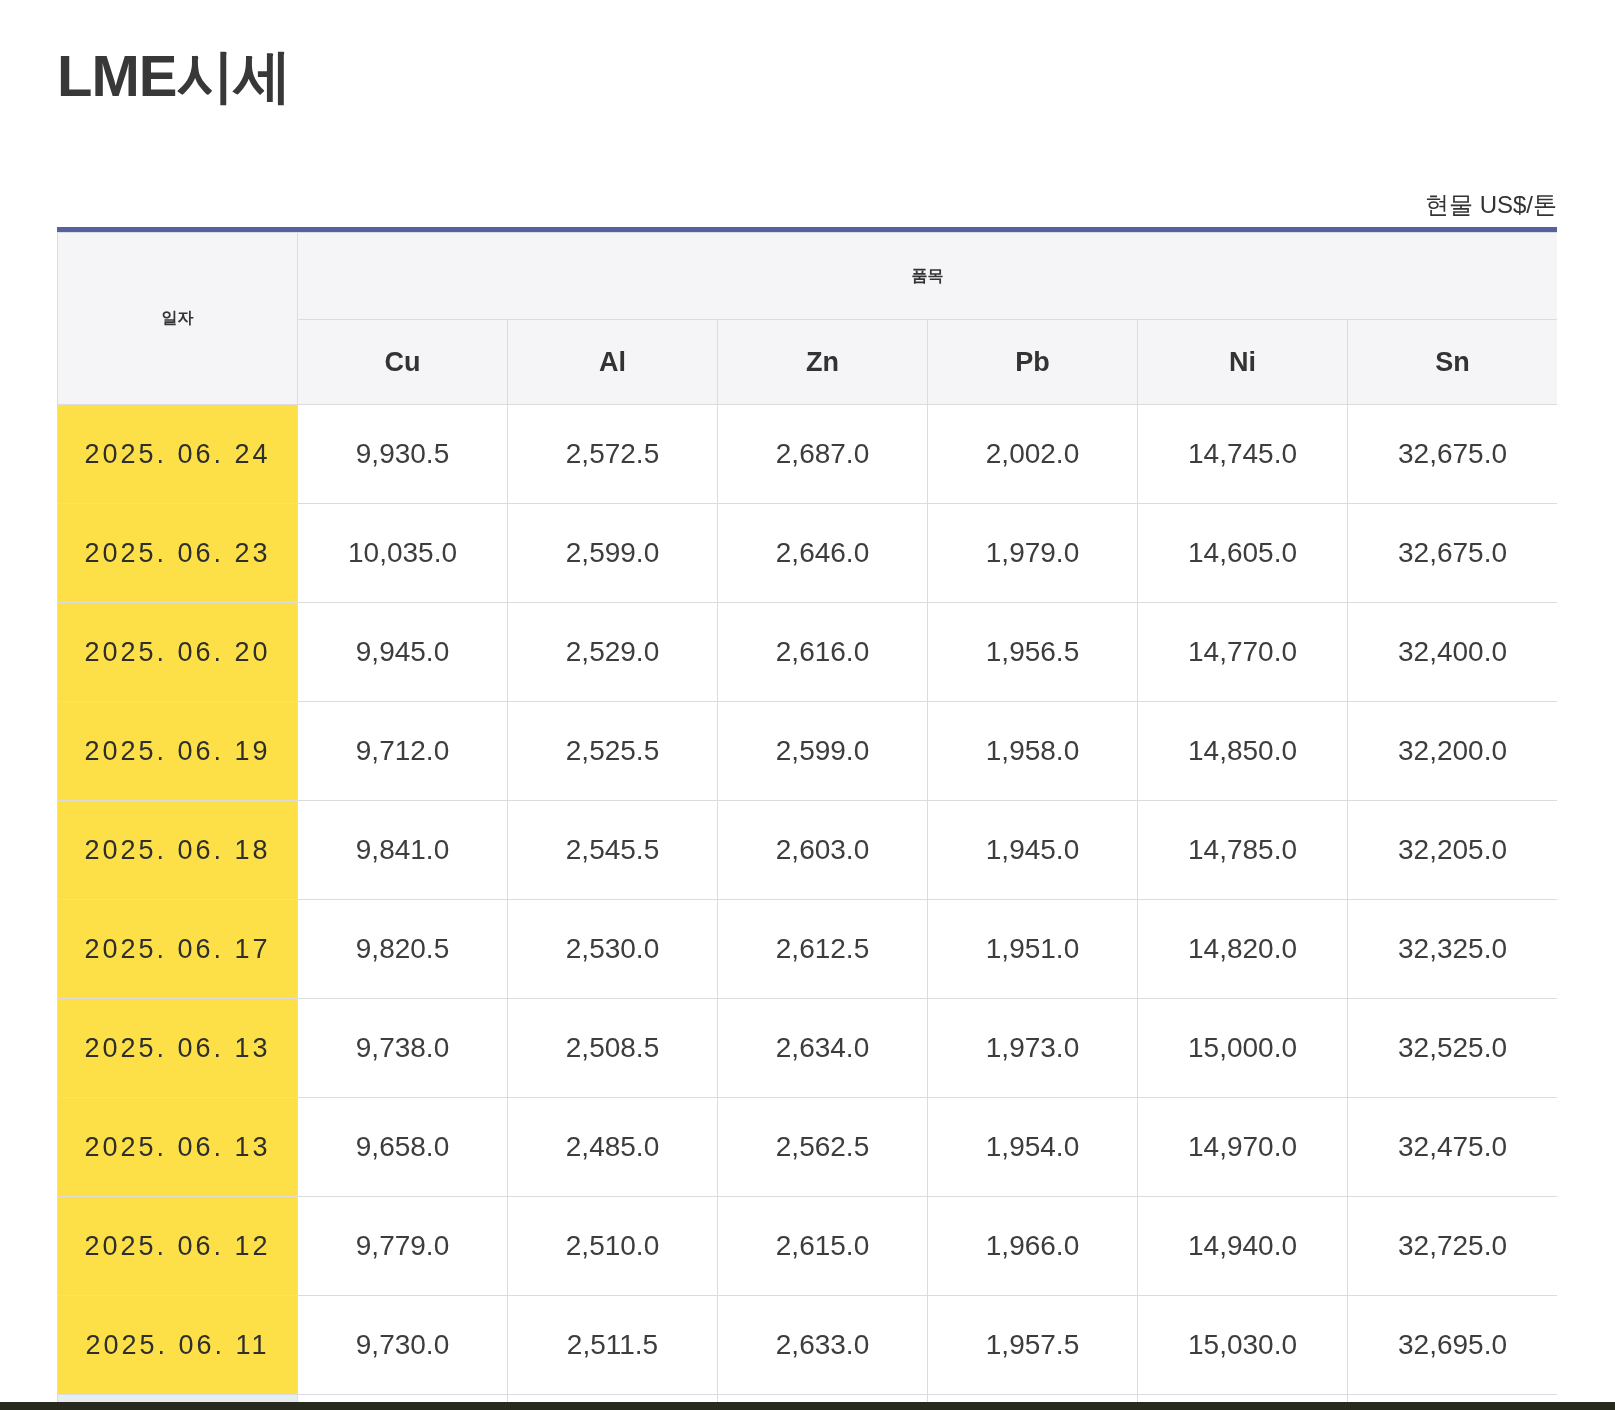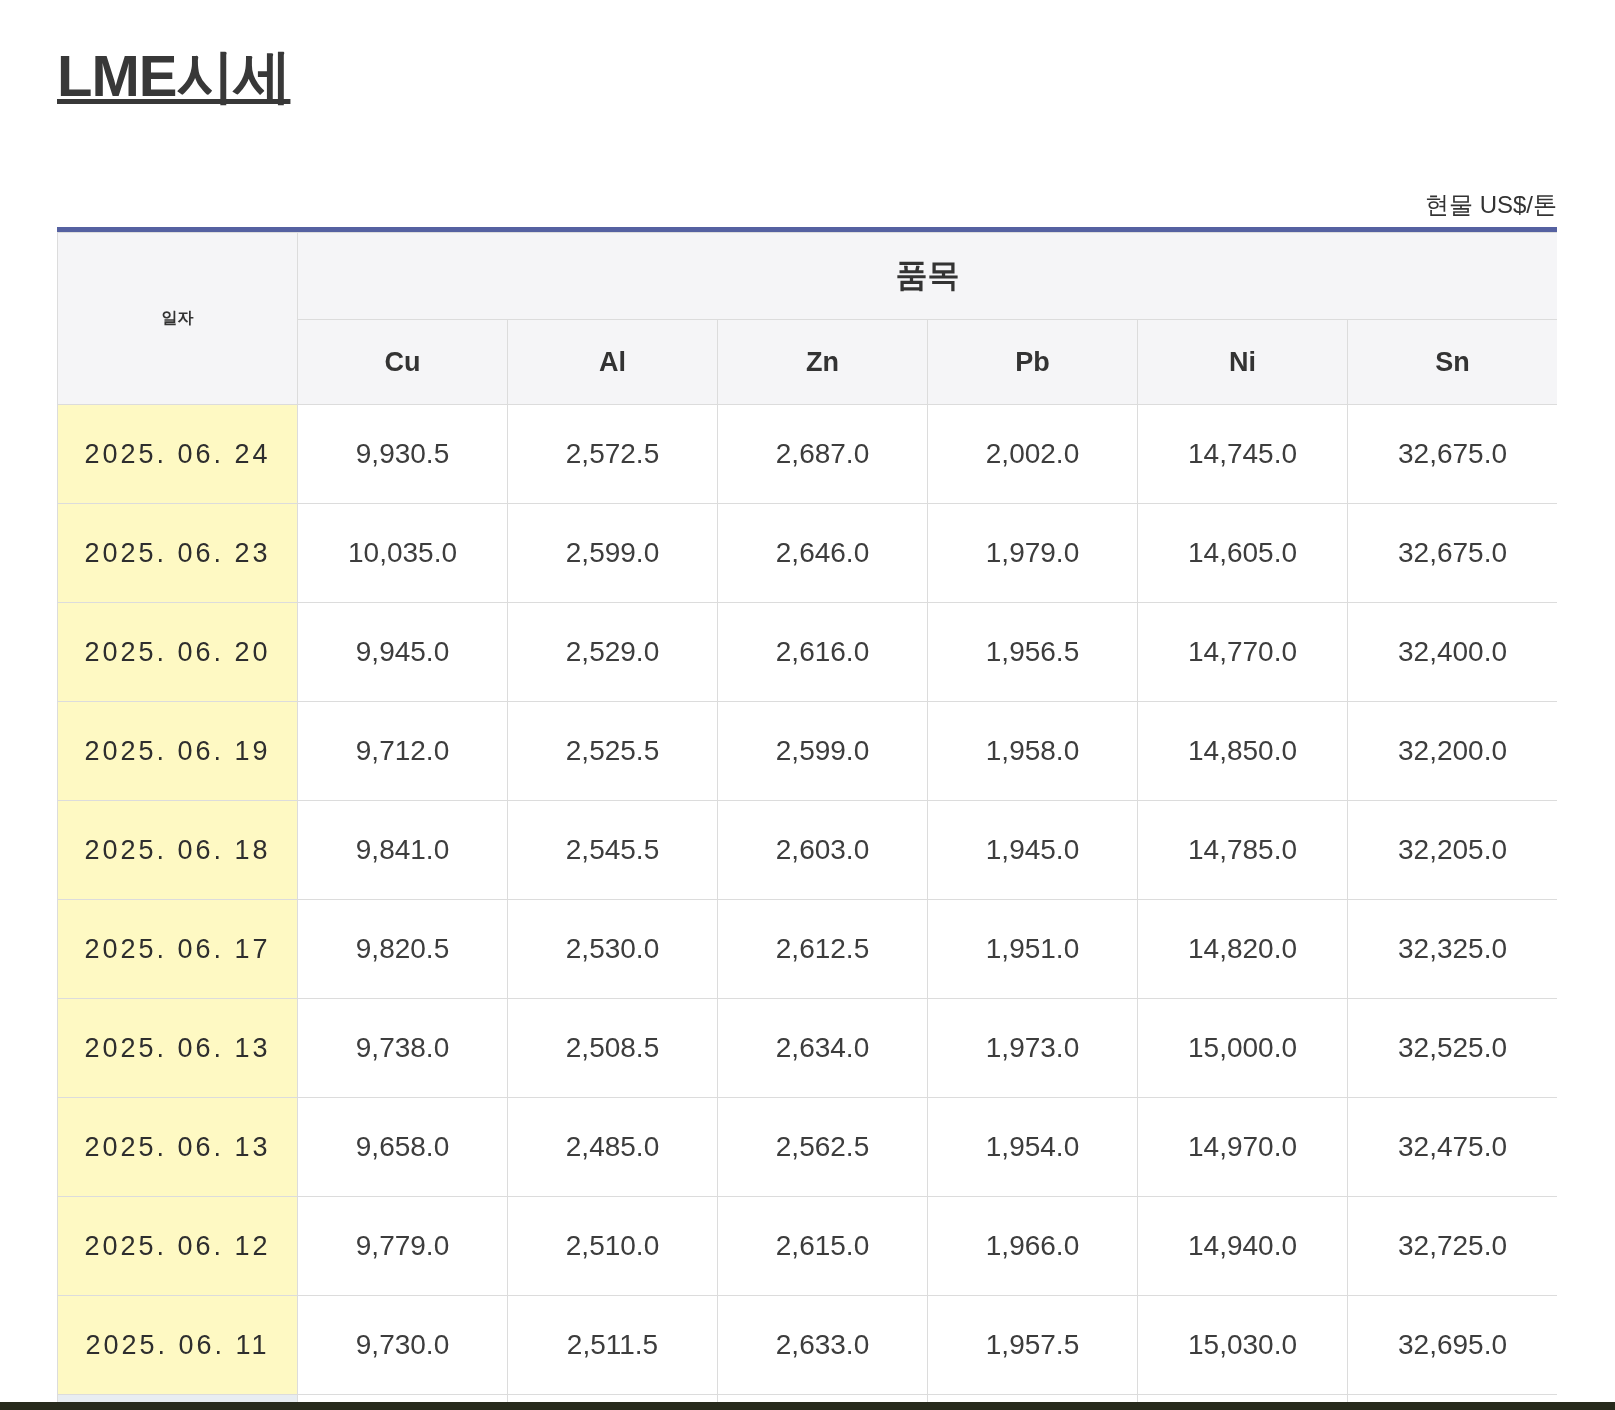--- a/index.html
+++ b/index.html
@@ -17,21 +17,20 @@
   }
   .page-title {
     position: absolute;
     left: 57px;
     top: 44px;
     font-size: 58px;
     font-weight: bold;
     color: #383838;
     letter-spacing: -1px;
     line-height: 1.1;
-    text-decoration: underline;
   }
   .unit-label {
     position: absolute;
     top: 182px;
     right: 58px;
     font-size: 24px;
     color: #333333;
     margin-top: 7px;
   }
   .table-wrap {
@@ -59,32 +58,32 @@
     background: #f5f5f7;
     color: #333333;
     font-weight: 600;
   }
   th.date-header {
     width: 240px;
     font-size: 16px;
   }
   th.group-header {
     height: 86px;
-    font-size: 32px;
+    font-size: 16px;
   }
   th.metal-header {
     height: 84px;
     width: 210px;
     font-size: 27px;
   }
   tbody tr.data-row {
     height: 99px;
   }
   td.date-cell {
-    background: #fef9c3;
+    background: #fde047;
     color: #2e2e2e;
     font-size: 27px;
     letter-spacing: 3px;
   }
   td.value-cell {
     background: #ffffff;
     color: #3d3d3d;
     font-size: 28px;
   }
   tr.partial-row {

